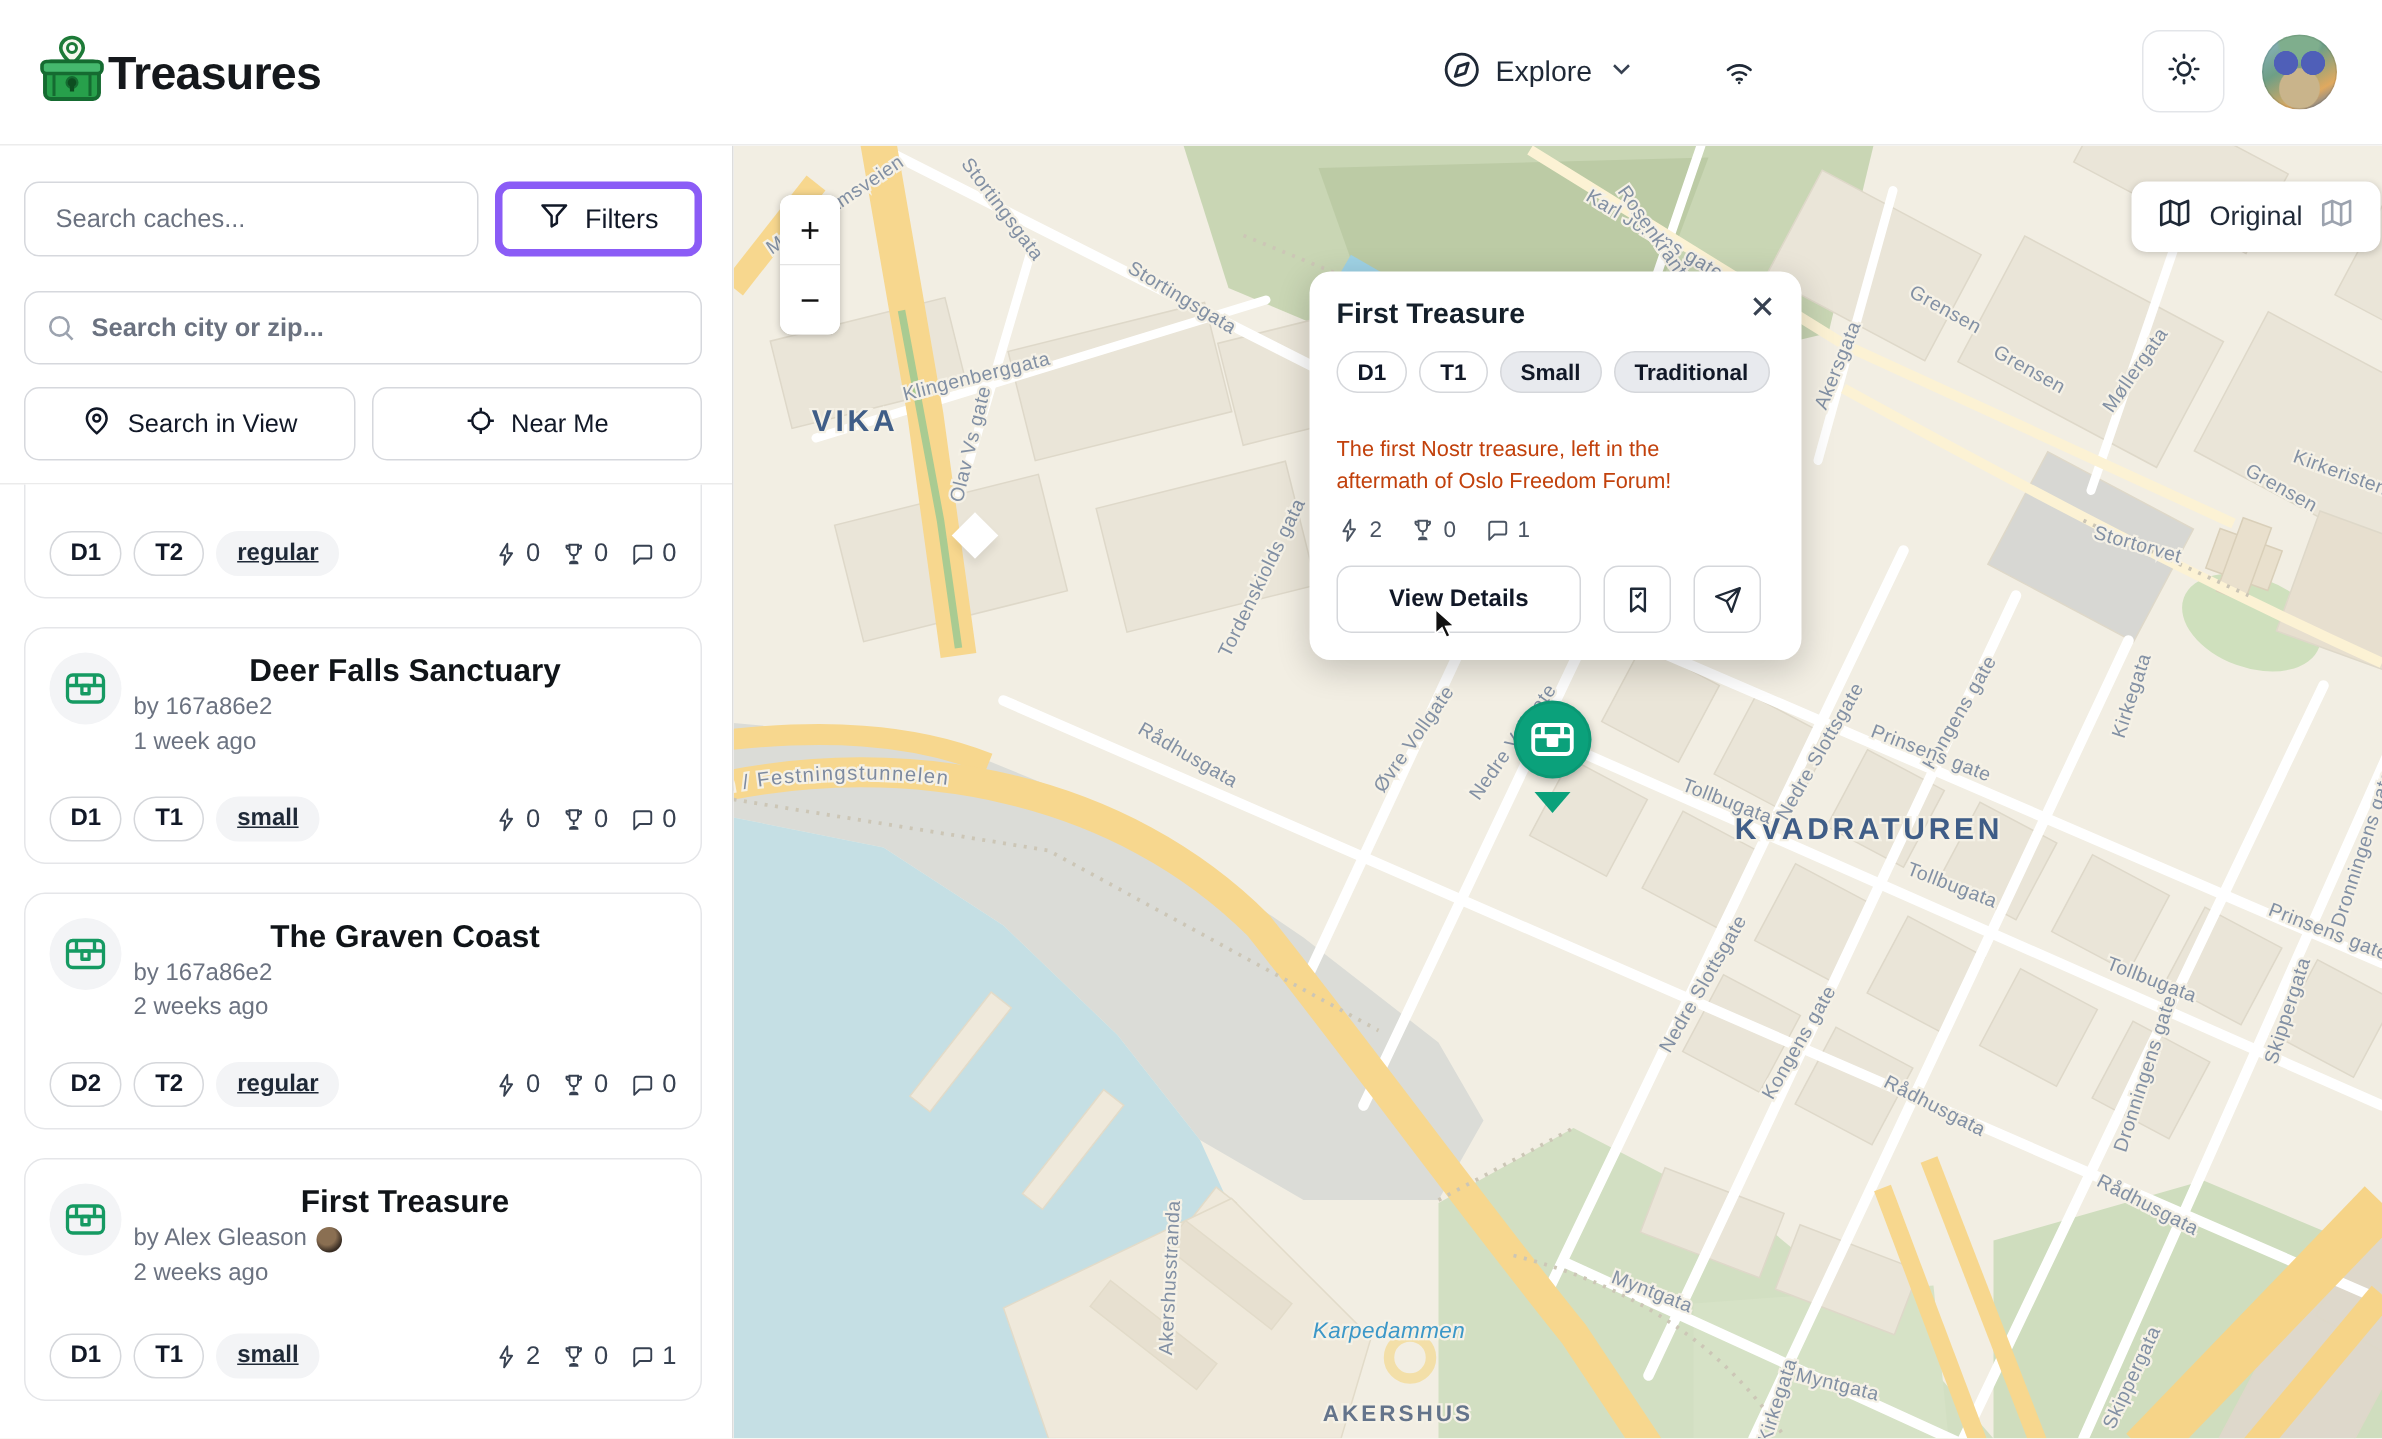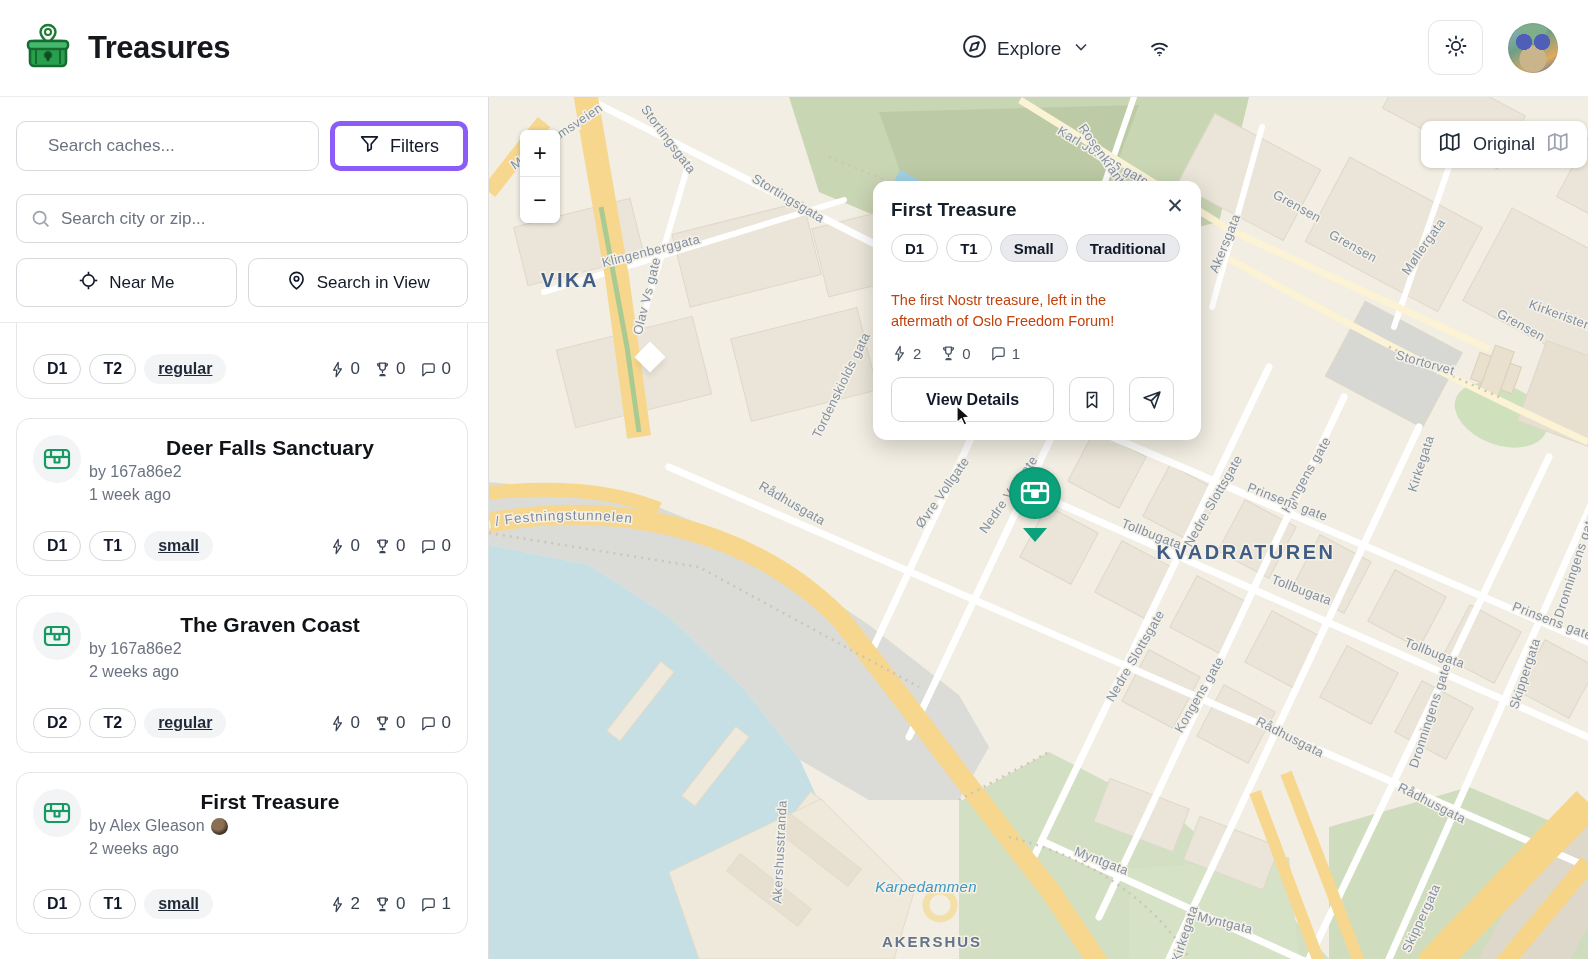--- a/index.html
+++ b/index.html
@@ -1,21 +1,21 @@
 <!DOCTYPE html>
 <html><head>
 <meta charset="utf-8">
 <style>
 * { margin:0; padding:0; box-sizing:border-box; }
 body { font-family:"Liberation Sans", sans-serif; background:#fff; }
 .app { position:relative; width:1588px; height:959px; overflow:hidden; background:#fff; }
 
 
 .header { position:absolute; top:0; left:0; width:1588px; height:97px; background:#fff; border-bottom:1px solid #ececec; z-index:30; }
-.brand { position:absolute; left:24px; top:22px; display:flex; align-items:center; gap:16px; }
+.brand { position:absolute; left:24px; top:22px; display:flex; align-items:center; }
 .app-title { font-size:31px; font-weight:bold; color:#15181c; letter-spacing:-0.5px; }
 .explore { position:absolute; left:962px; top:0; height:97px; display:flex; align-items:center; gap:10px; cursor:pointer; }
 .explore-label { font-size:19px; color:#1f2937; }
 .wifi-wrap { position:absolute; left:1146px; top:36px; }
 .relay-select { position:absolute; left:1185px; top:22px; width:224px; height:52px; border:1px solid #dcdee3; border-radius:10px; background:#fff; display:flex; align-items:center; padding:0 14px 0 18px; cursor:pointer; }
 .relay-value { font-size:18px; color:#111827; flex:1; }
 .theme-btn { position:absolute; left:1428px; top:20px; width:55px; height:55px; border:1px solid #e3e5e9; border-radius:12px; background:#fff; display:flex; align-items:center; justify-content:center; cursor:pointer; }
 .avatar { position:absolute; left:1508px; top:23px; width:50px; height:50px; border-radius:50%; cursor:pointer;
   background:
     radial-gradient(circle at 32% 38%, #4f5fb8 0 17%, rgba(0,0,0,0) 18%),
@@ -24,25 +24,25 @@
     radial-gradient(circle at 50% 10%, #7fae8d 0 25%, rgba(0,0,0,0) 30%),
     linear-gradient(150deg, #8fb6c9 0%, #6e9f86 40%, #e0a95f 75%, #3f6fae 100%);
   box-shadow: inset 0 0 0 1px rgba(0,0,0,.08);
 }
 
 
 .sidebar { position:absolute; top:97px; left:0; width:489px; height:862px; background:#fff; border-right:1px solid #ddd; z-index:20; }
 .ctrl-row1 { position:absolute; top:24px; left:16px; width:452px; height:50px; display:flex; gap:11px; }
 .input { border:1px solid #d6d8dd; border-radius:10px; background:#fff; font-size:17px; color:#374151; outline:none; font-family:"Liberation Sans",sans-serif; }
 .input::placeholder { color:#6b7280; }
-.search-caches { flex:1; padding:0 31px; }
+.search-caches { flex:1; padding:0 20px; }
 .filters-btn { width:138px; border:5px solid #8b5cf6; border-radius:10px; background:#fff; display:flex; align-items:center; justify-content:center; gap:10px; font-size:18px; color:#111827; cursor:pointer; }
 .ctrl-row2 { position:absolute; top:97px; left:16px; width:452px; height:49px; }
 .city-wrap { position:relative; width:100%; height:100%; }
-.city-input { width:100%; height:100%; padding:0 16px 0 44px; }
+.city-input { width:100%; height:100%; padding:0 16px 0 44px;font-weight:bold; }
 .city-glass { position:absolute; left:14px; top:14px; color:#9ca3af; }
 .ctrl-row3 { position:absolute; top:161px; left:16px; width:452px; height:49px; display:flex; gap:11px; }
 .side-btn { flex:1; border:1px solid #d6d8dd; border-radius:10px; background:#fff; display:flex; align-items:center; justify-content:center; gap:10px; font-size:17px; color:#111827; cursor:pointer; }
 
 .cache-list { position:absolute; top:225px; left:0; right:0; bottom:0; padding:0 20px 0 16px; overflow:hidden; border-top:1px solid #ebebeb; }
 .card { position:relative; border:1px solid #e5e6e9; border-radius:14px; background:#fff; height:158px; margin-bottom:19px; padding:16px; cursor:pointer; }
 .card.partial { margin-top:-82px; }
 .card.tall { height:162px; }
 .c-icon { position:absolute; left:16px; top:16px; width:48px; height:48px; border-radius:50%; background:#f3f4f6; display:flex; align-items:center; justify-content:center; }
 .c-title { margin-left:56px; font-size:21px; font-weight:bold; color:#101418; line-height:1.25;text-align:center; }
@@ -173,37 +173,37 @@
               <line x1="16.5" y1="16.5" x2="21" y2="21"></line>
             </svg>
         </span>
         <input class="input city-input" placeholder="Search city or zip..." style="">
       </div>
     </div>
     <div class="ctrl-row3">
       <button class="side-btn">
         <span>
           <svg width="21" height="21" viewBox="0 0 24 24" fill="none" stroke="#111827" stroke-width="1.9">
+              <path d="M12 21.5s-7.5-5.8-7.5-11.3a7.5 7.5 0 0 1 15 0C19.5 15.7 12 21.5 12 21.5z"></path>
+              <circle cx="12" cy="10" r="2.6"></circle>
+            </svg>
+        </span>
+        <span>Search in View</span>
+      </button>
+      <button class="side-btn">
+        <span>
+          <svg width="21" height="21" viewBox="0 0 24 24" fill="none" stroke="#111827" stroke-width="1.9">
               <circle cx="12" cy="12" r="6.5"></circle>
               <line x1="12" y1="2" x2="12" y2="5"></line>
               <line x1="12" y1="19" x2="12" y2="22"></line>
               <line x1="2" y1="12" x2="5" y2="12"></line>
               <line x1="19" y1="12" x2="22" y2="12"></line>
             </svg>
         </span>
         <span>Near Me</span>
-      </button>
-      <button class="side-btn">
-        <span>
-          <svg width="21" height="21" viewBox="0 0 24 24" fill="none" stroke="#111827" stroke-width="1.9">
-              <path d="M12 21.5s-7.5-5.8-7.5-11.3a7.5 7.5 0 0 1 15 0C19.5 15.7 12 21.5 12 21.5z"></path>
-              <circle cx="12" cy="10" r="2.6"></circle>
-            </svg>
-        </span>
-        <span>Search in View</span>
       </button>
     </div>
 
     <div class="cache-list">
 
       <div class="card partial">
 
         <div class="c-title"></div>
         <div class="c-sub"></div>
         <div class="c-sub"></div>

